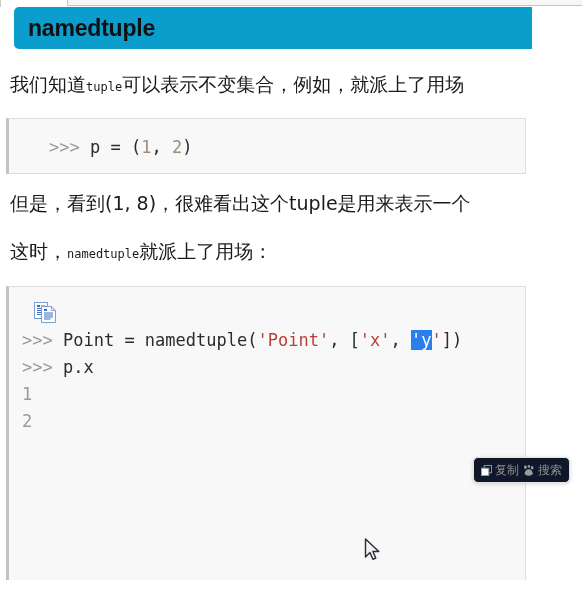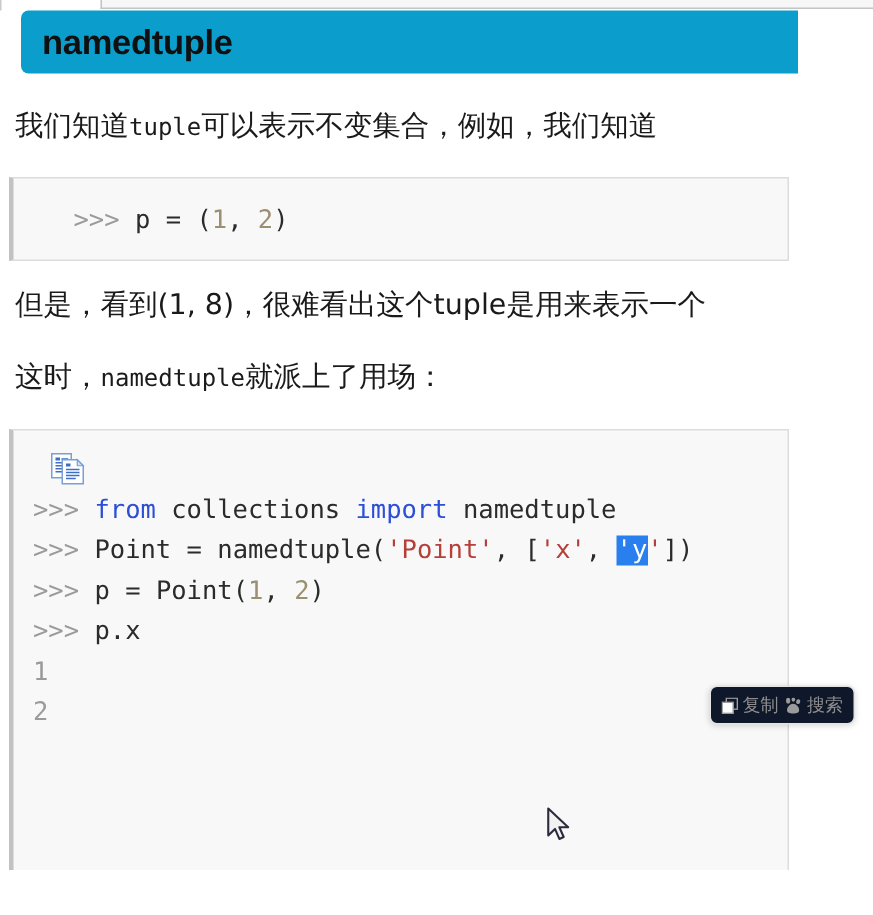--- a/index.html
+++ b/index.html
@@ -79,21 +79,21 @@
     padding: 0 6px 0 10px;
     font-family: "DejaVu Sans", sans-serif;
     font-size: 19px;
     color: #1a1a1a;
     line-height: 1.35;
     white-space: nowrap;
     overflow: hidden;
   }
   .para .mono {
     font-family: "DejaVu Sans Mono", monospace;
-    font-size: 16px;
+    font-size: 12px;
   }
   .p1 { margin-top: 23px; }
   .p2 { margin-top: 17px; }
   .p3 { margin-top: 23px; }
 
   
   .codeblock {
     position: relative;
     background: #f8f8f8;
     border: 1px solid #dcdcdc;
@@ -190,21 +190,21 @@
   <div class="left-edge"></div>
   <div class="panel-bottom"></div>
 </div>
 
 <div class="page">
 
   <div class="heading-banner">
     <span class="title">namedtuple</span>
   </div>
 
-  <p class="para p1"><span>我们知道</span><span class="mono">tuple</span><span>可以表示不变集合，例如，我们知道</span></p>
+  <p class="para p1"><span>我们知道</span><span class="mono">tuple</span><span>可以表示不变集合，例如，就派上了用场</span></p>
 
   <div class="codeblock first">
     <div class="code-line"><span class="tok-prompt">&gt;&gt;&gt; </span><span class="tok-plain">p </span><span class="tok-op">= </span><span class="tok-punct">(</span><span class="tok-num">1</span><span class="tok-punct">, </span><span class="tok-num">2</span><span class="tok-punct">)</span></div>
   </div>
 
   <p class="para p2">但是，看到(1, 8)，很难看出这个tuple是用来表示一个</p>
 
   <p class="para p3"><span>这时，</span><span class="mono">namedtuple</span><span>就派上了用场：</span></p>
 
   <div class="codeblock second">
@@ -225,23 +225,21 @@
         <g fill="#3c6fc4">
           <rect x="11" y="9" width="3" height="2"></rect>
           <rect x="11" y="12.5" width="9" height="1"></rect>
           <rect x="11" y="14.5" width="9" height="1"></rect>
           <rect x="11" y="16.5" width="9" height="1"></rect>
           <rect x="11" y="18.5" width="6.5" height="1"></rect>
         </g>
       </svg>
     </div>
 
-    <div class="code-line"><span class="tok-prompt">&gt;&gt;&gt; </span><span class="tok-kw">from</span><span class="tok-plain"> collections </span><span class="tok-kw">import</span><span class="tok-plain"> namedtuple</span></div>
     <div class="code-line"><span class="tok-prompt">&gt;&gt;&gt; </span><span class="tok-plain">Point </span><span class="tok-op">= </span><span class="tok-plain">namedtuple</span><span class="tok-punct">(</span><span class="tok-str">'Point'</span><span class="tok-punct">, </span><span class="tok-punct">[</span><span class="tok-str">'x'</span><span class="tok-punct">, </span><span class="tok-sel">'y</span><span class="tok-str">'</span><span class="tok-punct">])</span></div>
-    <div class="code-line"><span class="tok-prompt">&gt;&gt;&gt; </span><span class="tok-plain">p </span><span class="tok-op">= </span><span class="tok-plain">Point</span><span class="tok-punct">(</span><span class="tok-num">1</span><span class="tok-punct">, </span><span class="tok-num">2</span><span class="tok-punct">)</span></div>
     <div class="code-line"><span class="tok-prompt">&gt;&gt;&gt; </span><span class="tok-plain">p.x</span></div>
     <div class="code-line"><span class="tok-out">1</span></div>
     <div class="code-line"><span class="tok-out">2</span></div>
   </div>
 </div>
 
 <div class="context-popup">
   <div class="ctx-item">
     <svg width="11" height="11" viewBox="0 0 12 12">
       <rect x="3.5" y="0.5" width="8" height="8" fill="none" stroke="#9b9b9b" stroke-width="1"></rect>

